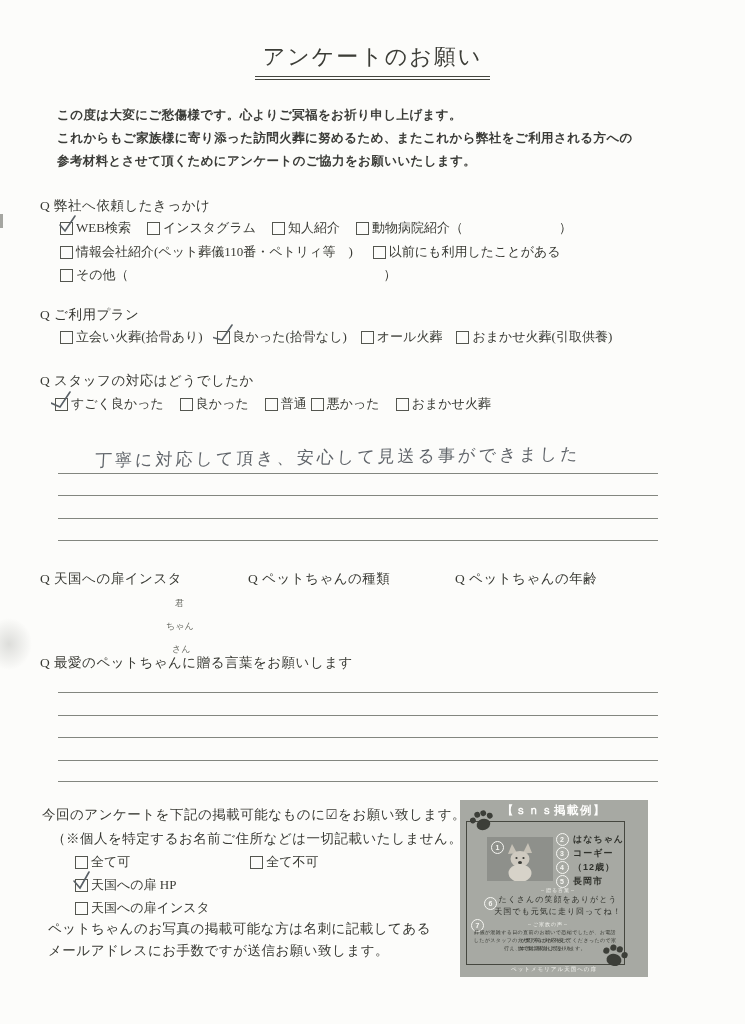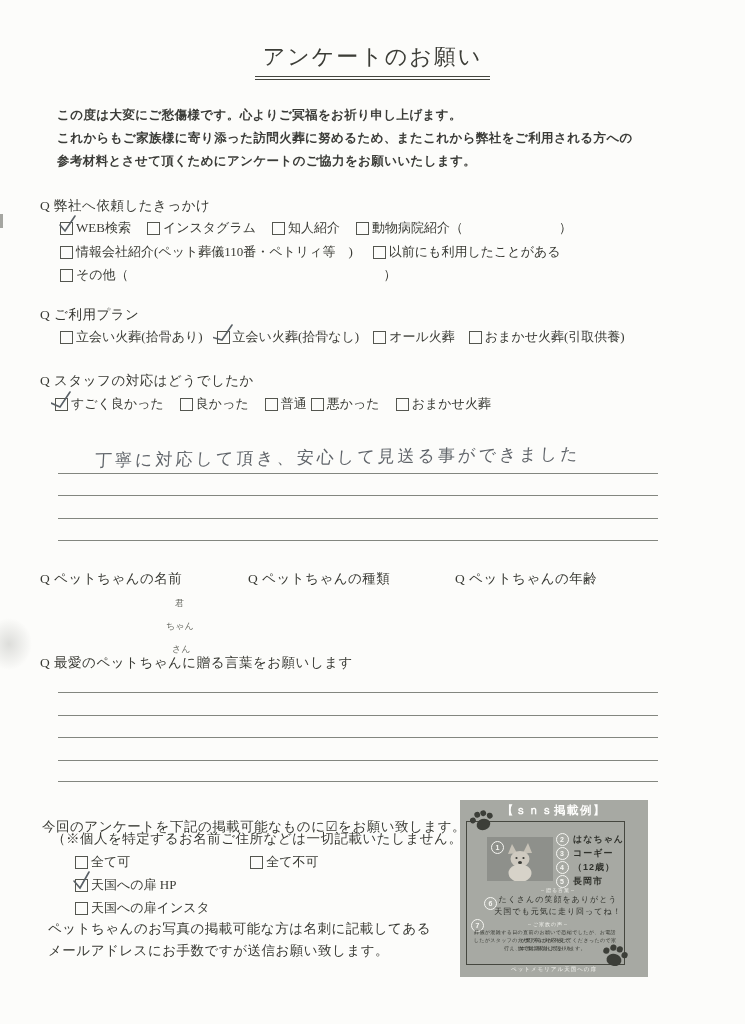--- a/index.html
+++ b/index.html
@@ -128,21 +128,21 @@
     <span class="opt" style="margin-right:14px;" data-checked="false">
       <span class="cb"></span>
       <span>立会い火葬(拾骨あり)</span>
     </span>
     <span class="opt" style="margin-right:14px;" data-checked="true">
       <span class="cb">
           <svg class="tick" viewBox="0 0 22 22">
             <path d="M-2 14 L9 17 L19 2"></path>
           </svg>
         </span>
-      <span>立会い火葬(拾骨なし)</span>
+      <span>良かった(拾骨なし)</span>
     </span>
     <span class="opt" style="margin-right:14px;" data-checked="false">
       <span class="cb"></span>
       <span>オール火葬</span>
     </span>
     <span class="opt" data-checked="false">
       <span class="cb"></span>
       <span>おまかせ火葬(引取供養)</span>
     </span>
   </div>
@@ -174,35 +174,35 @@
       <span>おまかせ火葬</span>
     </span>
   </div>
 
   <div class="abs handwrite" style="left:95px;top:449px;">丁寧に対応して頂き、安心して見送る事ができました</div>
   <div class="abs rule" style="top:473px;"></div>
   <div class="abs rule" style="top:495px;"></div>
   <div class="abs rule" style="top:518px;"></div>
   <div class="abs rule" style="top:540px;"></div>
 
-  <div class="abs qlabel" style="left:40px;top:570px;">Q ペットちゃんの名前</div>
+  <div class="abs qlabel" style="left:40px;top:570px;">Q 天国への扉インスタ</div>
   <div class="abs qlabel" style="left:248px;top:570px;">Q ペットちゃんの種類</div>
   <div class="abs qlabel" style="left:455px;top:570px;">Q ペットちゃんの年齢</div>
   <div class="abs honor" style="left:175px;top:597px;">君</div>
   <div class="abs honor" style="left:166px;top:620px;">ちゃん</div>
   <div class="abs honor" style="left:172px;top:643px;">さん</div>
 
   <div class="abs qlabel" style="left:40px;top:654px;">Q 最愛のペットちゃんに贈る言葉をお願いします</div>
   <div class="abs rule" style="top:692px;"></div>
   <div class="abs rule" style="top:715px;"></div>
   <div class="abs rule" style="top:737px;"></div>
   <div class="abs rule" style="top:760px;"></div>
   <div class="abs rule" style="top:781px;"></div>
 
-  <div class="abs qlabel" style="left:42px;top:806px;margin-top:12px;">今回のアンケートを下記の掲載可能なものに☑をお願い致します。</div>
+  <div class="abs qlabel" style="left:42px;top:806px;">今回のアンケートを下記の掲載可能なものに☑をお願い致します。</div>
   <div class="abs qlabel" style="left:52px;top:830px;">（※個人を特定するお名前ご住所などは一切記載いたしません。）</div>
   <div class="abs row" style="left:75px;top:853px;">
     <span class="opt" data-checked="false">
       <span class="cb"></span>
       <span>全て可</span>
     </span>
     <span class="gap" style="width:120px;"></span>
     <span class="opt" data-checked="false">
       <span class="cb"></span>
       <span>全て不可</span>

